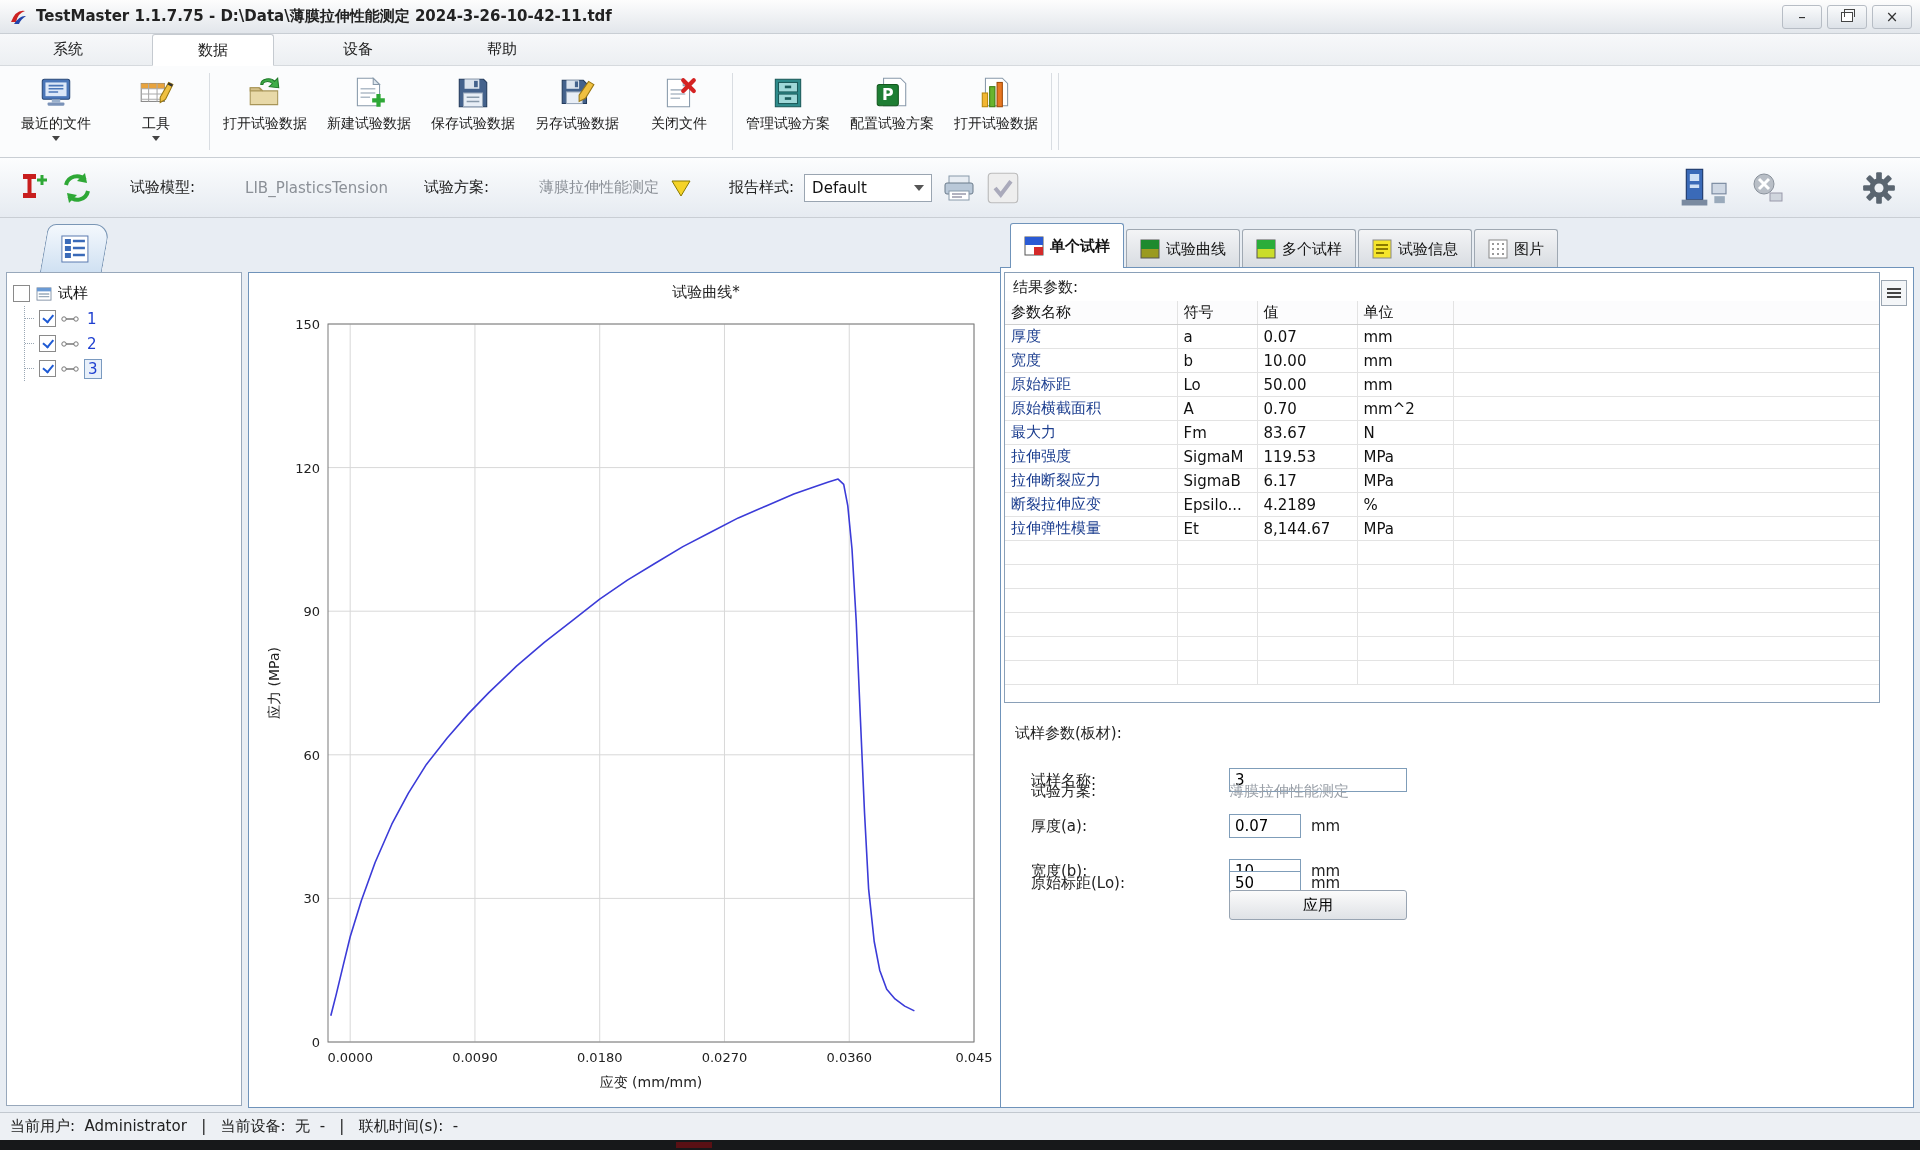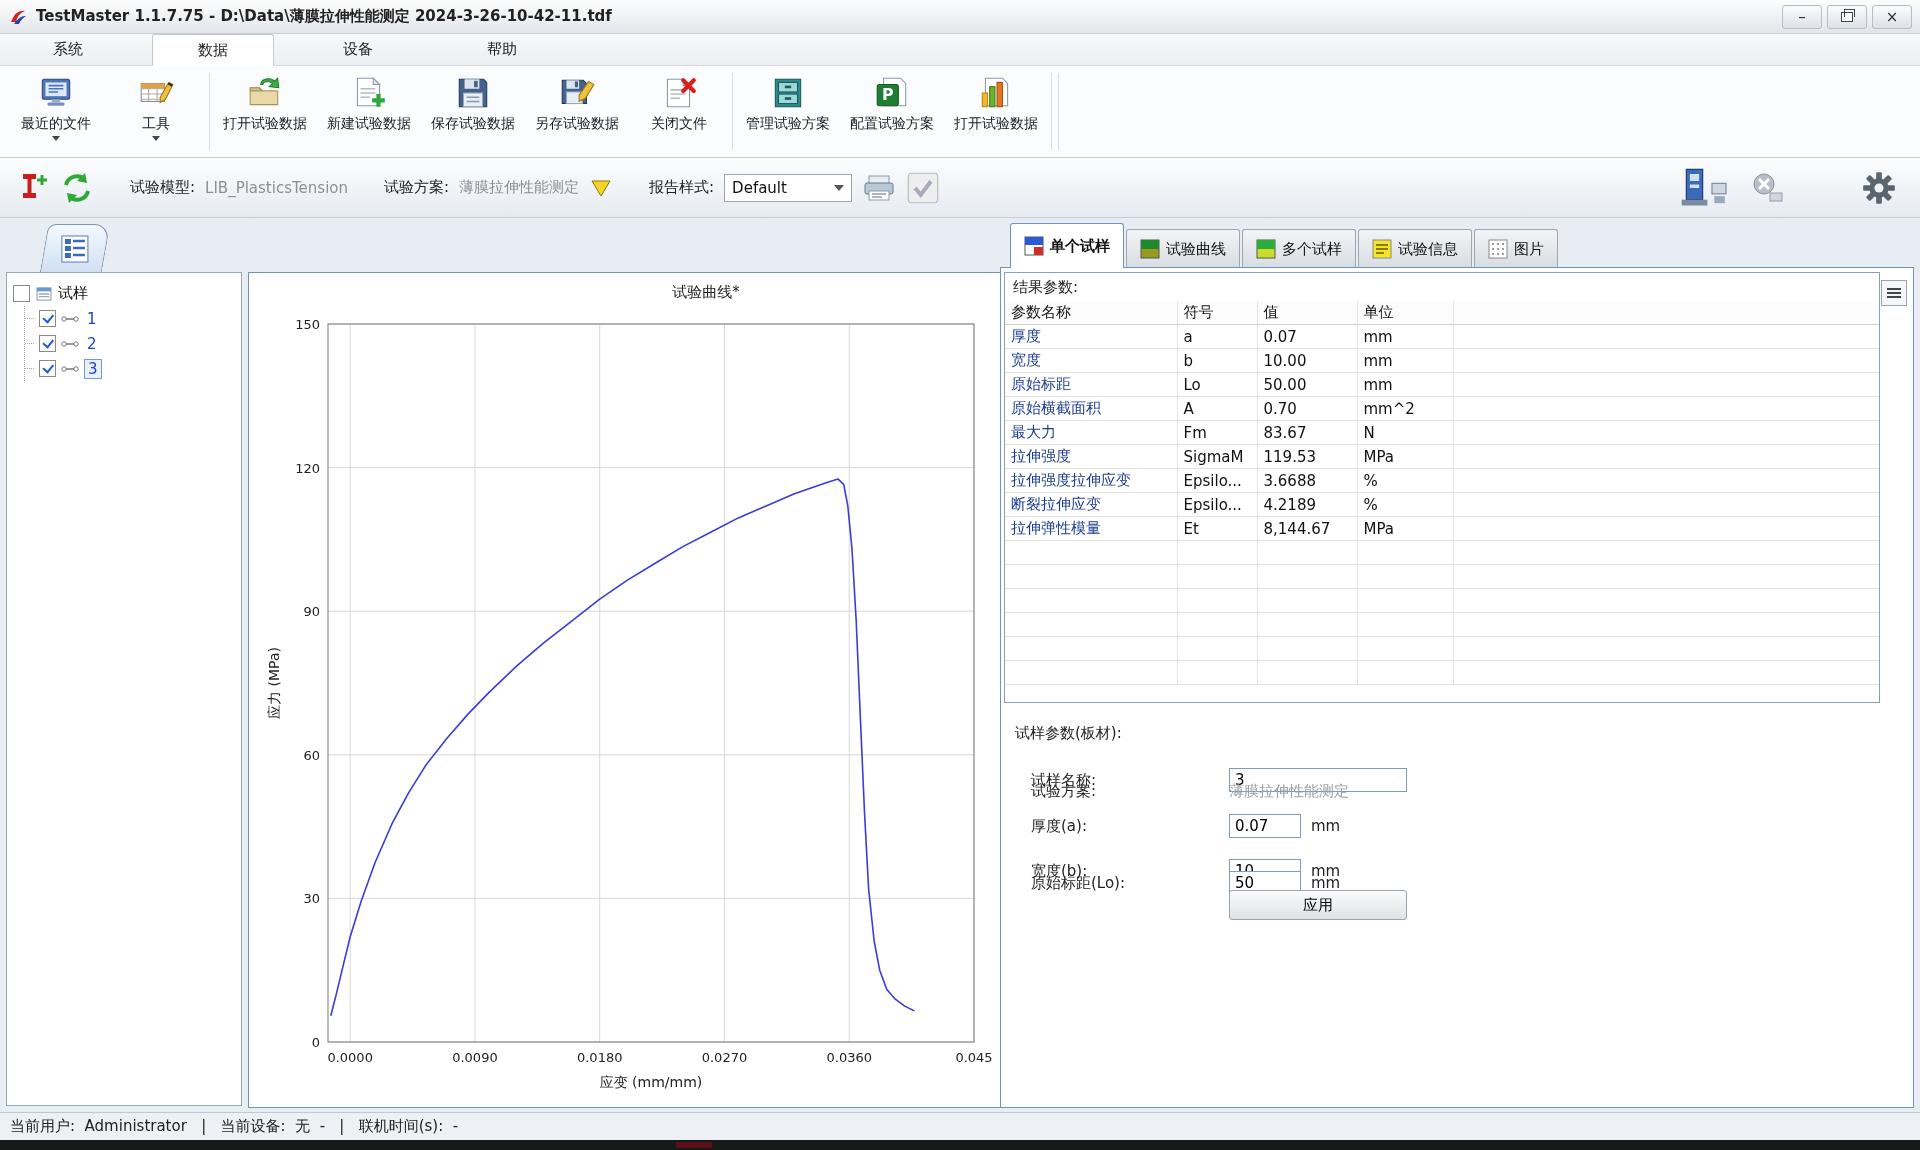--- a/index.html
+++ b/index.html
@@ -33,21 +33,21 @@
   .rarrow{width:0;height:0;border-left:4px solid transparent;border-right:4px solid transparent;border-top:5px solid #444;}
   .rsep{width:1px;background:#d9dde2;margin:4px 3px;}
   
   .toolbar{height:60px;background:linear-gradient(#fcfdfe,#e6ebf1);border-bottom:1px solid #c9ced4;
            display:flex;align-items:center;padding:0 16px;gap:10px;box-sizing:border-box;}
   .tbicon{width:34px;height:34px;display:inline-flex;cursor:pointer;}
   .tbicon.small{width:24px;height:24px;}
   .tbicon.big{width:54px;height:42px;}
   .tbsep{width:16px;}
   .tblabel{color:#222;white-space:nowrap;}
-  .tbvalue{color:#8b9097;white-space:nowrap;}
+  .tbvalue{color:#8b9097;white-space:nowrap;margin-left:40px;}
   .select{width:112px;height:26px;border:1px solid #9aa5b1;background:#fff;display:flex;align-items:center;
           justify-content:space-between;padding:0 7px;cursor:pointer;}
   .selarrow{width:0;height:0;border-left:5px solid transparent;border-right:5px solid transparent;border-top:6px solid #555;}
   .tbright{margin-left:auto;display:flex;align-items:center;gap:18px;padding-right:8px;}
   .geargap{margin-left:60px;}
   
   .content{position:relative;height:894px;}
   .listtab{position:absolute;left:44px;top:6px;width:60px;height:48px;background:linear-gradient(#f4f8fd,#cfe0f2);
            border:1px solid #7a96b5;border-bottom:none;border-radius:8px 16px 0 0;transform:skewX(-10deg);
            display:flex;align-items:center;justify-content:center;cursor:pointer;}
@@ -554,24 +554,24 @@
                   <td></td>
                 </tr>
                 <tr>
                   <td class="pname">拉伸强度</td>
                   <td>SigmaM</td>
                   <td>119.53</td>
                   <td>MPa</td>
                   <td></td>
                 </tr>
                 <tr>
-                  <td class="pname">拉伸强度拉伸应变</td>
-                  <td>Epsilo...</td>
-                  <td>3.6688</td>
-                  <td>%</td>
+                  <td class="pname">拉伸断裂应力</td>
+                  <td>SigmaB</td>
+                  <td>6.17</td>
+                  <td>MPa</td>
                   <td></td>
                 </tr>
                 <tr>
                   <td class="pname">断裂拉伸应变</td>
                   <td>Epsilo...</td>
                   <td>4.2189</td>
                   <td>%</td>
                   <td></td>
                 </tr>
                 <tr>

